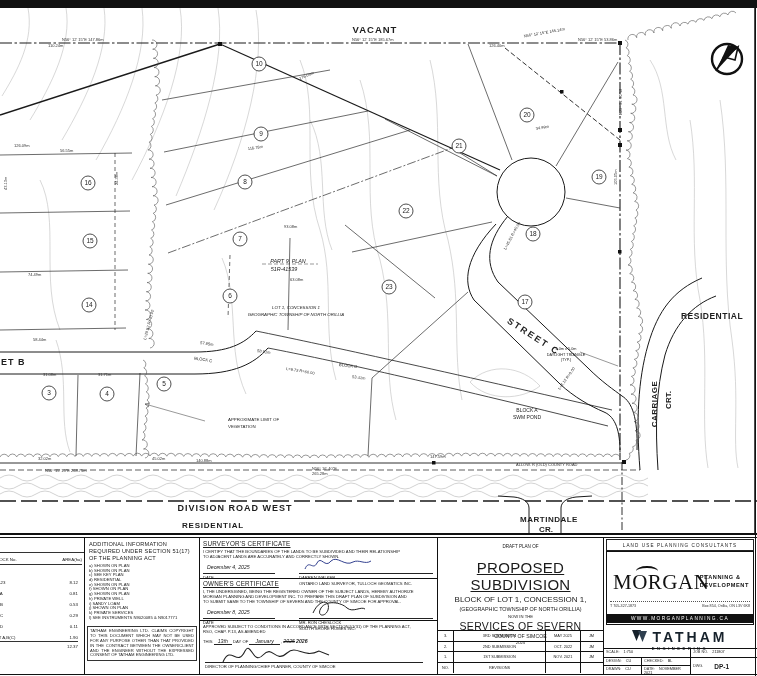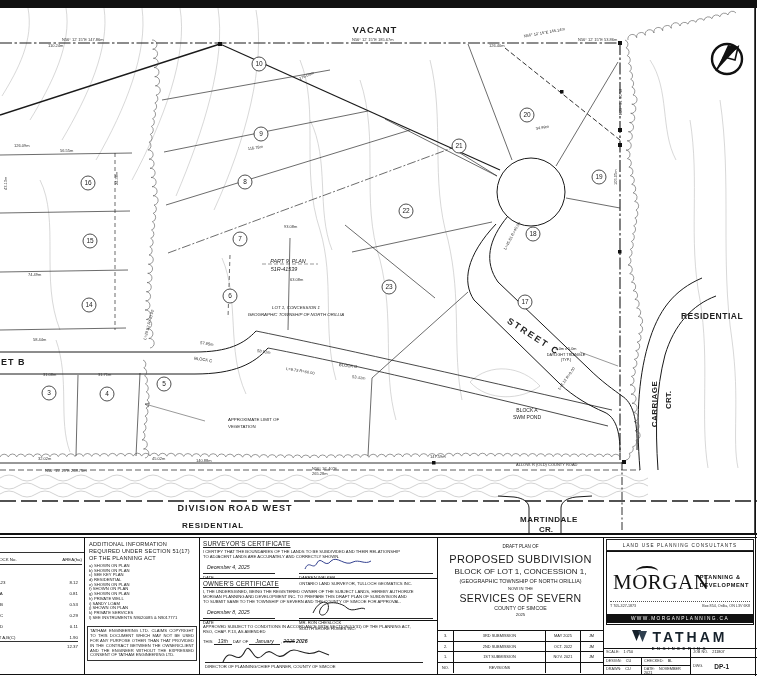--- a/index.html
+++ b/index.html
@@ -43,21 +43,21 @@
   .sigrow{position:relative;height:22px;margin-top:2px;}
   .dl{position:absolute;border-bottom:1px solid #222;}
   .hsep{position:absolute;left:0;right:0;border-top:1px solid #111;}
   .handval{font-size:5.2px;font-style:italic;}
   .smallcap{font-size:4.2px;}
   .sigsvg{position:absolute;}
   .strike{text-decoration:line-through;}
   
   .p-title{text-align:center;}
   .tp-l1{font-size:4.6px;margin-top:6px;}
-  .tp-l2{font-size:11px;letter-spacing:.3px;margin-top:4px;}
+  .tp-l2{font-size:15px;letter-spacing:.3px;margin-top:10px;text-decoration:underline;}
   .tp-l3{font-size:8px;margin-top:2px;}
   .tp-l4{font-size:5.4px;margin-top:1.5px;}
   .tp-l5{font-size:4.2px;margin-top:2px;}
   .tp-l6{font-size:10.5px;letter-spacing:.3px;margin-top:1px;}
   .tp-l7{font-size:5.2px;margin-top:1.5px;}
   .tp-l8{font-size:4.2px;margin-top:1px;}
   .revtable{position:absolute;left:0;right:0;bottom:0;height:43px;border-top:1px solid #111;}
   .revrow{display:flex;height:10.5px;border-bottom:1px solid #111;box-sizing:border-box;}
   .revrow:last-child{border-bottom:none;}
   .revcell{border-right:1px solid #111;box-sizing:border-box;display:flex;align-items:center;justify-content:center;

